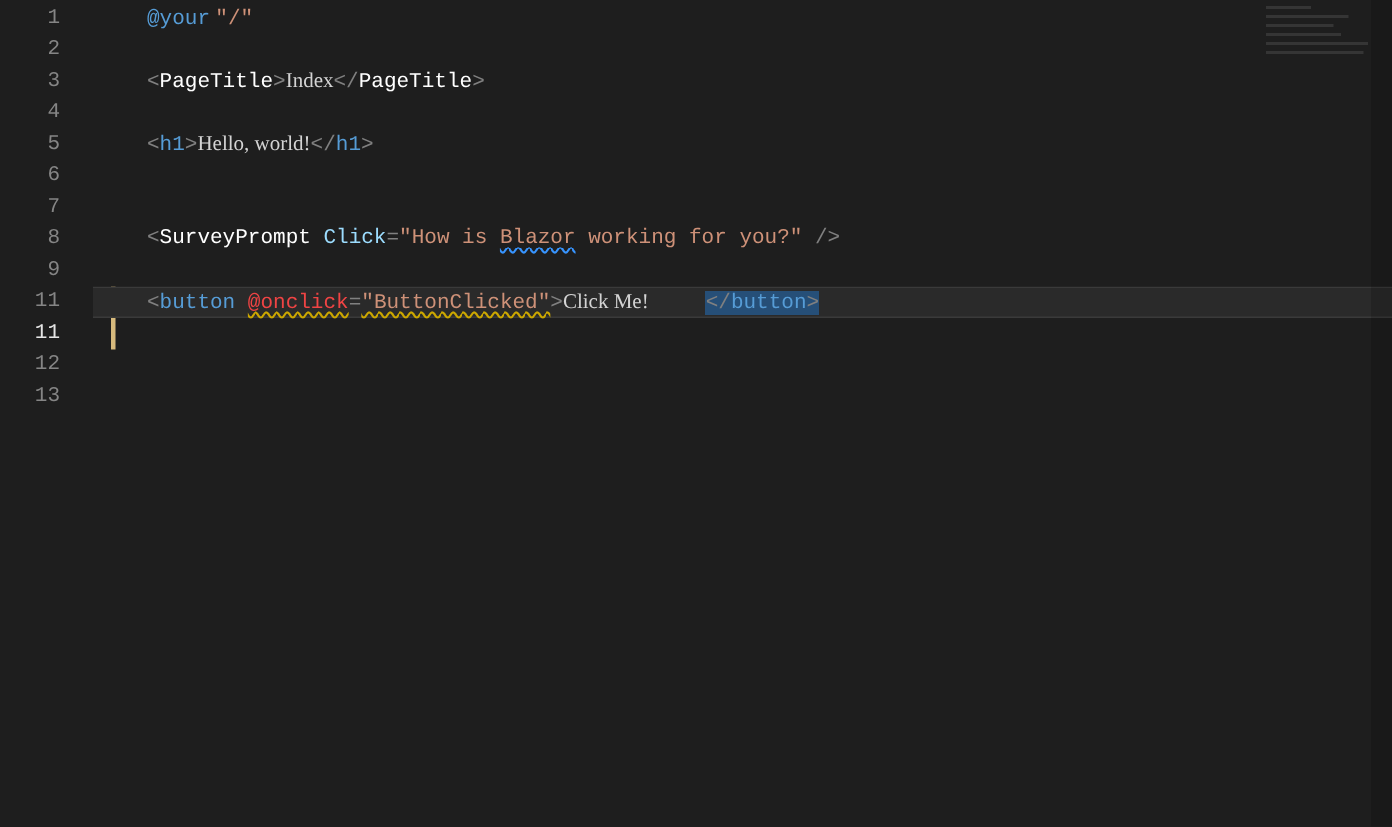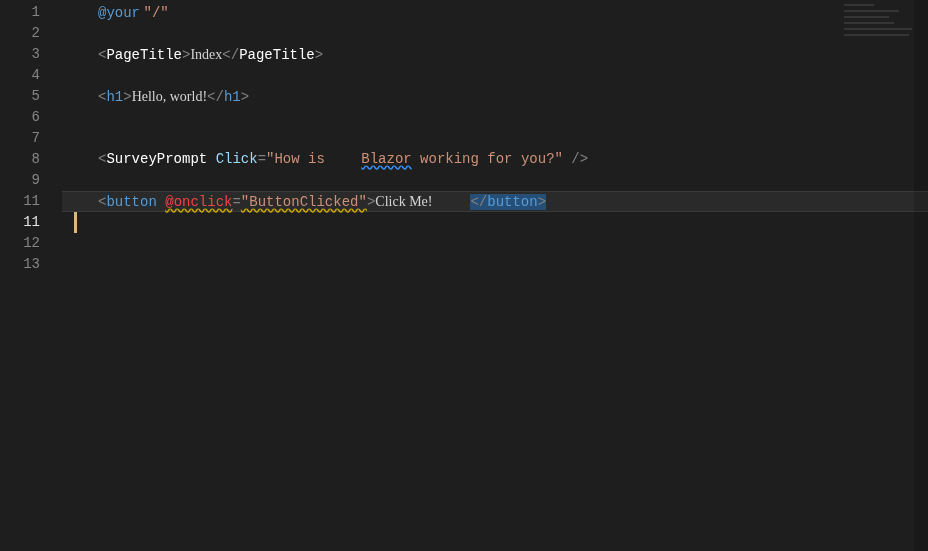--- a/index.html
+++ b/index.html
@@ -64,21 +64,20 @@
     .t-event { color: #ef4444; }
     .selected {
       background: #264f78;
       margin-left: 38px;
     }
     .squiggle-blue {
       text-decoration-line: underline;
       text-decoration-style: wavy;
       text-decoration-color: #3794ff;
       text-underline-offset: 2px;
-      margin-left: 28px;
     }
     .squiggle-orange {
       text-decoration-line: underline;
       text-decoration-style: wavy;
       text-decoration-color: #cca700;
       text-underline-offset: 2px;
     }
     .scrollbar-v {
       position: absolute;
       right: 0;

